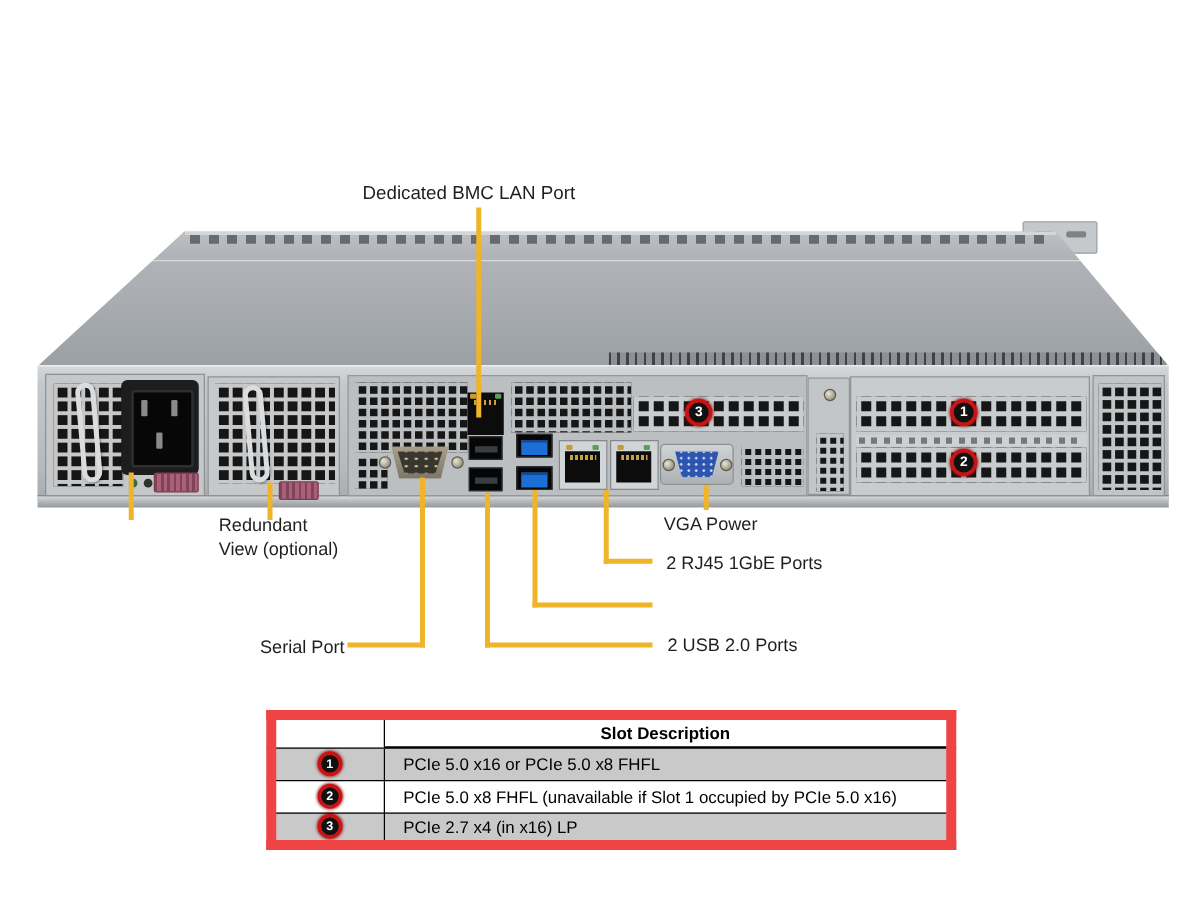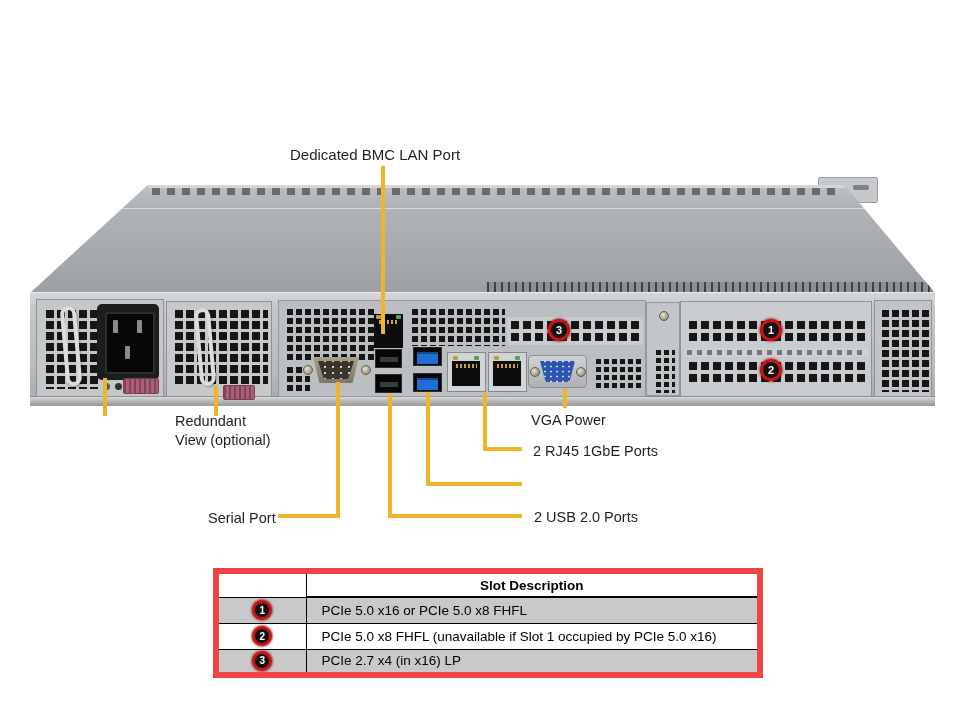--- a/index.html
+++ b/index.html
@@ -82,21 +82,21 @@
 
   
   .cline { position:absolute; background:#F0B428; z-index:50; }
   .badge { position:absolute; width:22px; height:22px; border-radius:50%; background:#111;
     border:3px solid #c81414; box-sizing:border-box; color:#fff; font-weight:bold; font-size:11px;
     display:flex; align-items:center; justify-content:center; z-index:60;
     box-shadow:0 0 2px 1px rgba(140,10,10,.6); }
 
   
   .slot-table { position:absolute; left:213px; top:568px; border-collapse:collapse; z-index:70;
-    background:#fff; border:6px solid #ef4444; table-layout:fixed; }
+    background:#fff; border:8px solid #ef4444; table-layout:fixed; }
   .slot-table td { border:1px solid #000; height:26px; font-size:13.5px; padding:0; box-sizing:border-box; color:#000; }
   .slot-table .c1 { width:90px; text-align:center; }
   .slot-table .c2 { width:454px; padding-left:15px; }
   .slot-table .hdr { font-weight:bold; text-align:center; padding-left:0; border-bottom:2px solid #000; }
   .slot-table .alt { background:#c9c9c9; }
   .badge-sm { width:20px; height:20px; border-radius:50%; background:#111; border:3px solid #c81414;
     box-sizing:border-box; color:#fff; font-weight:bold; font-size:10px;
     display:flex; align-items:center; justify-content:center; margin:0 auto;
     box-shadow:0 0 2px 1px rgba(140,10,10,.6); }
 </style>

